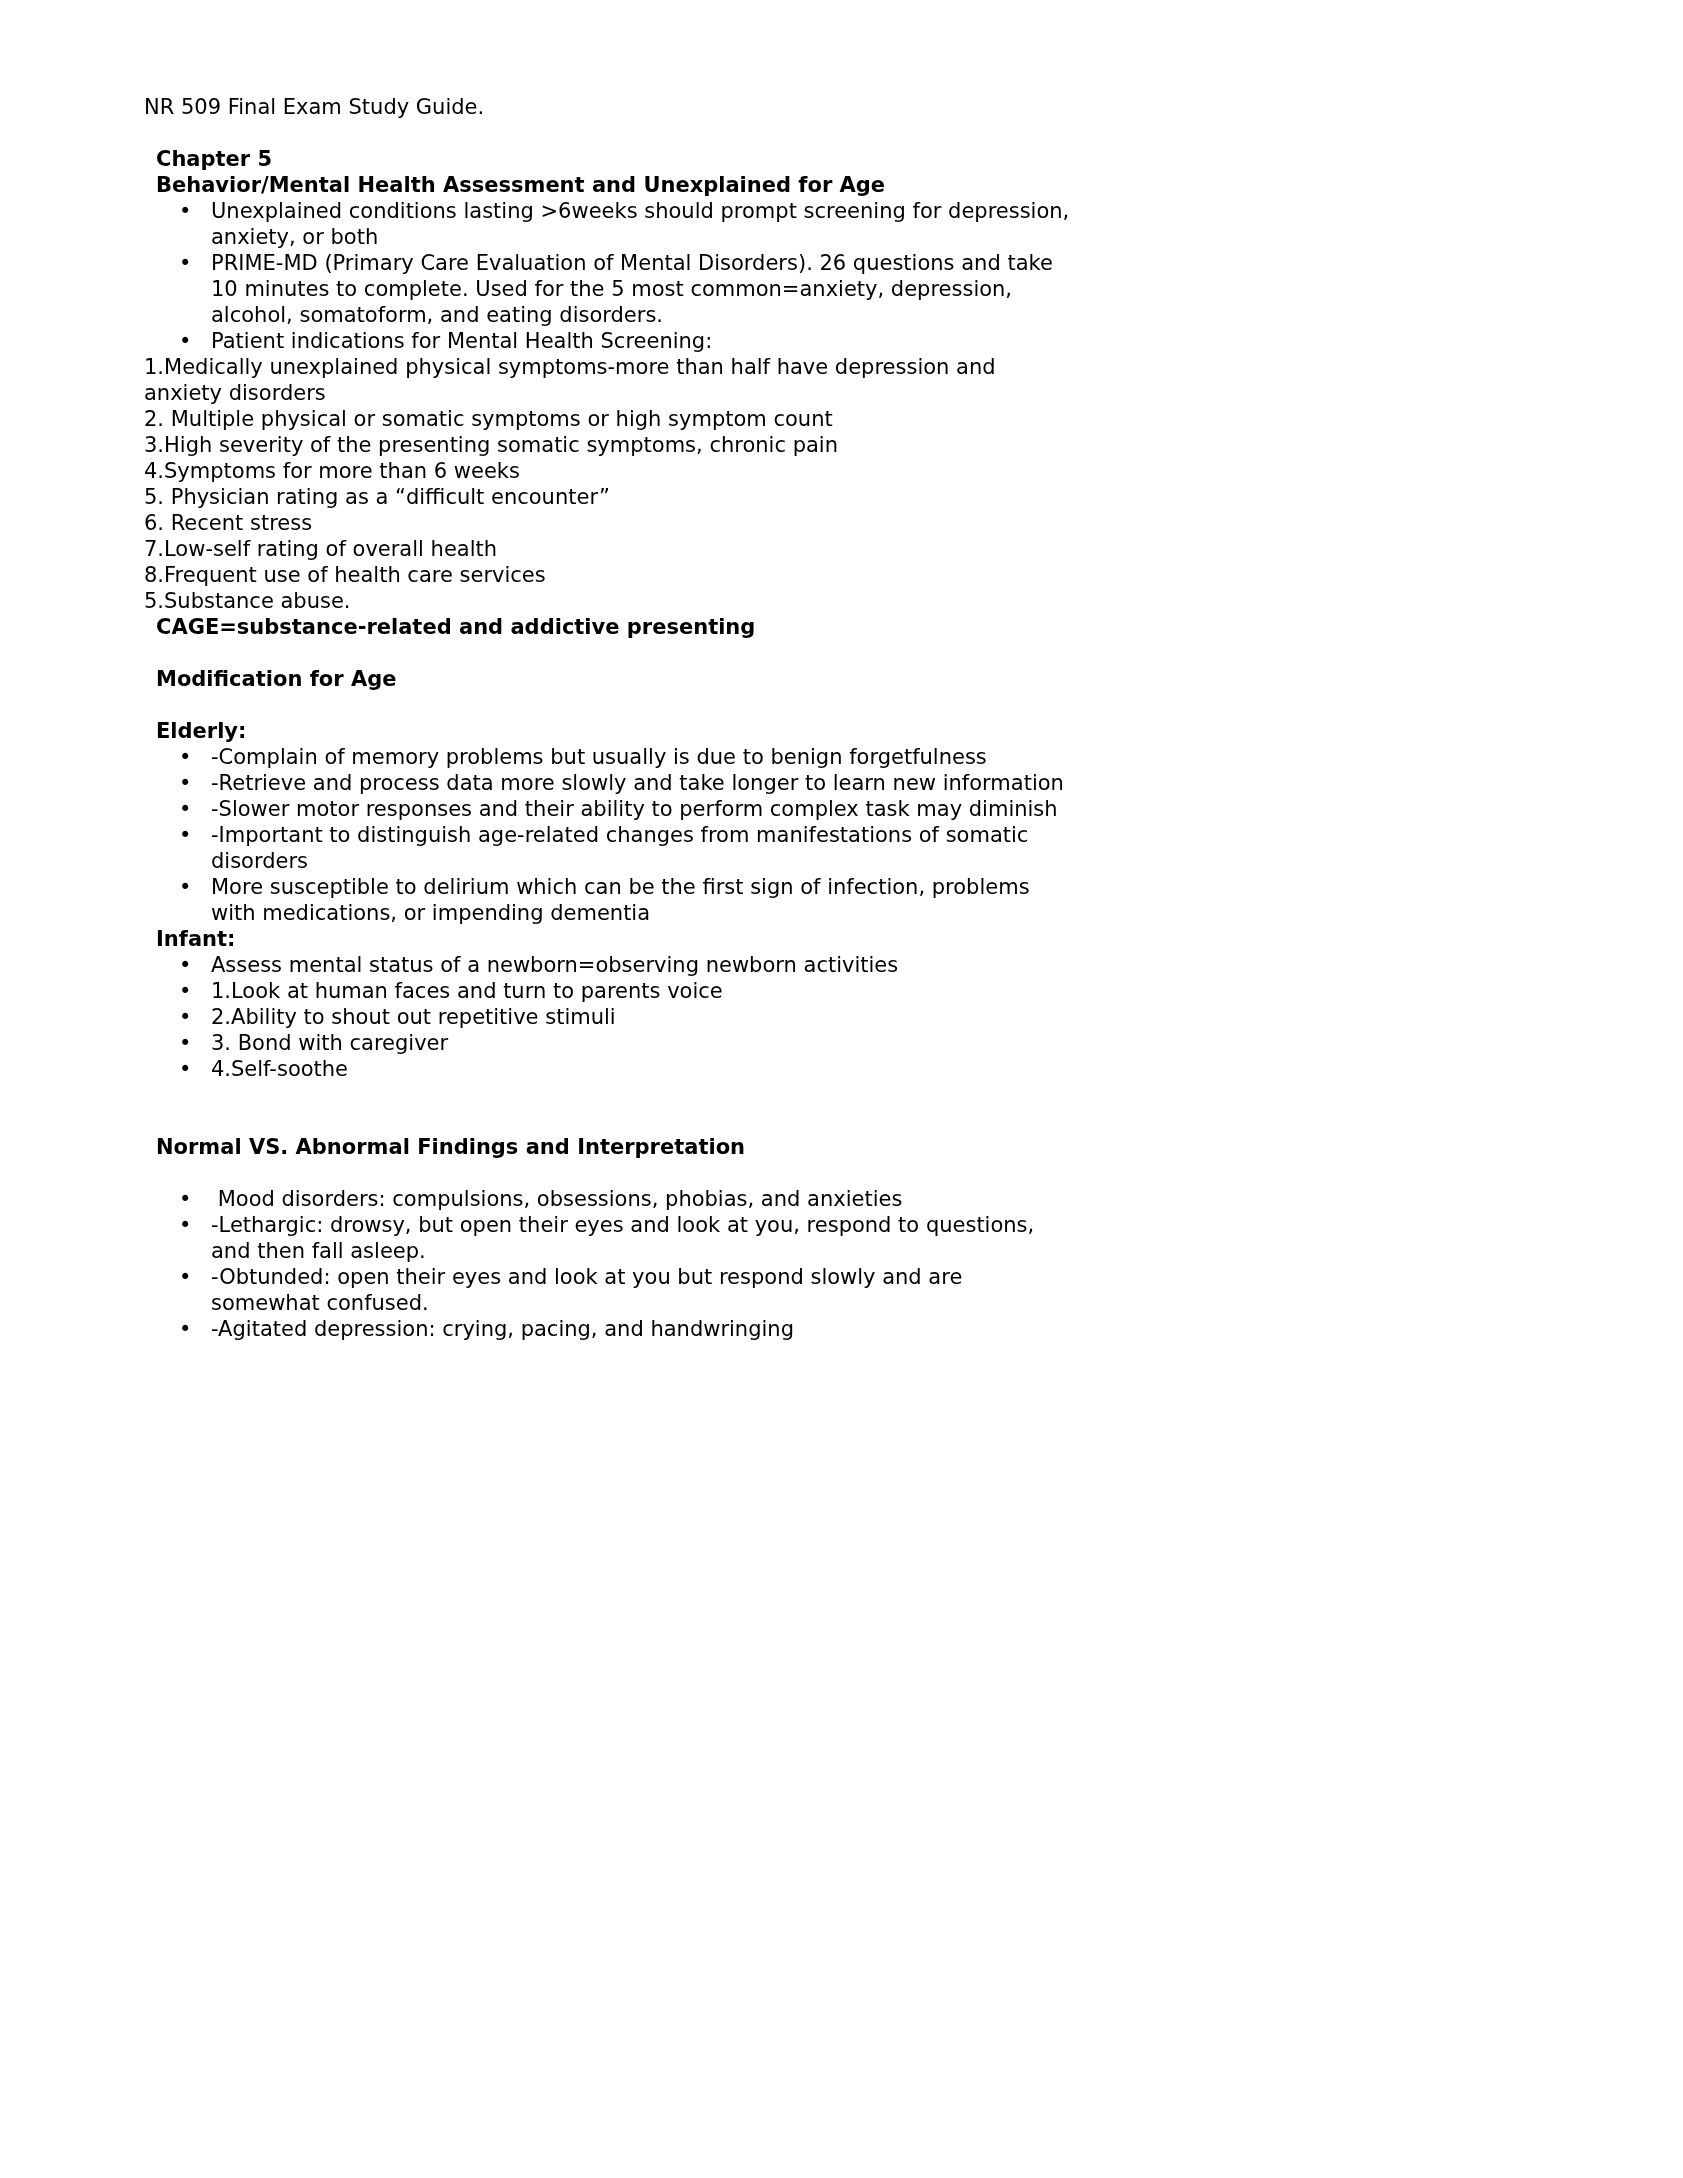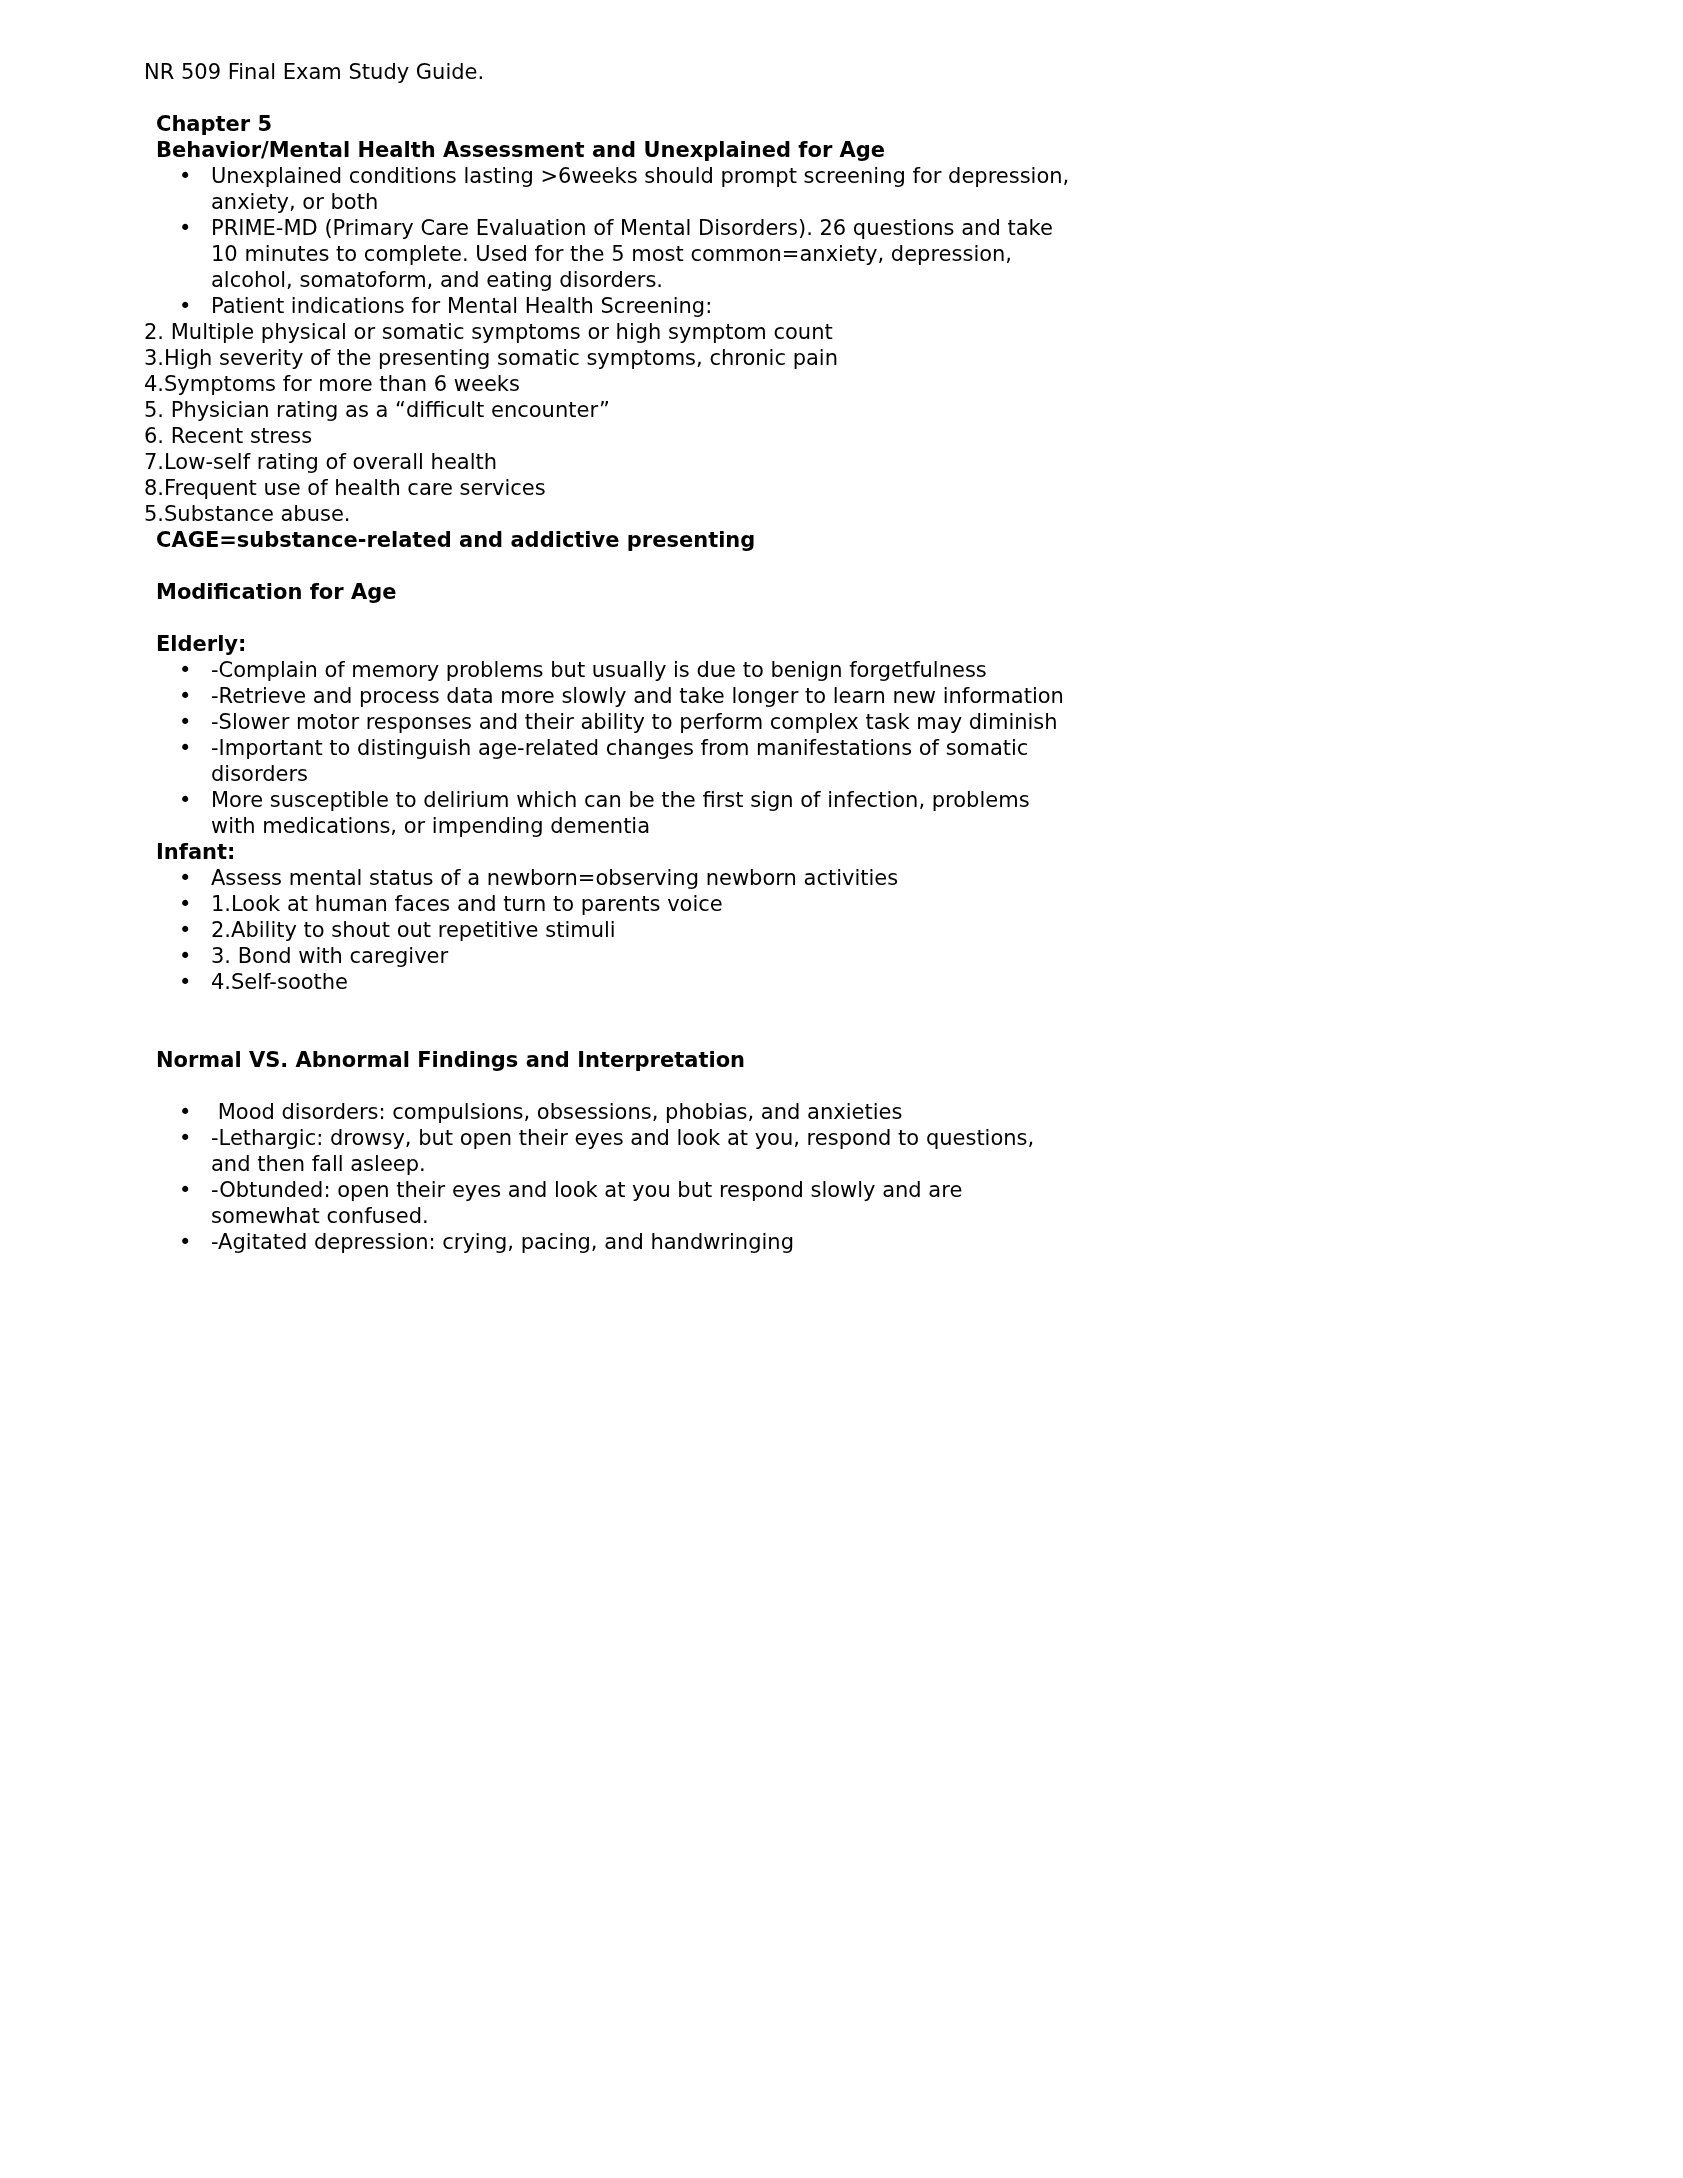--- a/index.html
+++ b/index.html
@@ -9,21 +9,21 @@
     height: 2178px;
     font-family: "DejaVu Sans", "Liberation Sans", sans-serif;
     font-size: 21px;
     line-height: 26px;
     color: #000000;
     overflow: hidden;
   }
   .page {
     width: 1683px;
     height: 2178px;
-    padding: 59px 0 0 144px;
+    padding: 94px 0 0 144px;
   }
   .content {
     width: 931px;
   }
   .para {
     min-height: 26px;
     white-space: pre-wrap;
   }
   .bold { font-weight: bold; margin-left: 12px; }
   .bullet {
@@ -55,20 +55,21 @@
           <span class="btext">Unexplained conditions lasting &gt;6weeks should prompt screening for depression, anxiety, or both</span>
         </div>
         <div class="bullet">
           <span class="marker">•</span>
           <span class="btext">PRIME-MD (Primary Care Evaluation of Mental Disorders). 26 questions and take 10 minutes to complete. Used for the 5 most common=anxiety, depression, alcohol, somatoform, and eating disorders.</span>
         </div>
         <div class="bullet">
           <span class="marker">•</span>
           <span class="btext">Patient indications for Mental Health Screening:</span>
         </div>
+        <div class="para">1.Medically unexplained physical symptoms-more than half have depression and anxiety disorders</div>
         <div class="para">2. Multiple physical or somatic symptoms or high symptom count</div>
         <div class="para">3.High severity of the presenting somatic symptoms, chronic pain</div>
         <div class="para">4.Symptoms for more than 6 weeks</div>
         <div class="para">5. Physician rating as a “difficult encounter”</div>
         <div class="para">6. Recent stress</div>
         <div class="para">7.Low-self rating of overall health</div>
         <div class="para">8.Frequent use of health care services</div>
         <div class="para">5.Substance abuse.</div>
         <div class="para bold">CAGE=substance-related and addictive presenting</div>
         <div class="para">&nbsp;</div>

